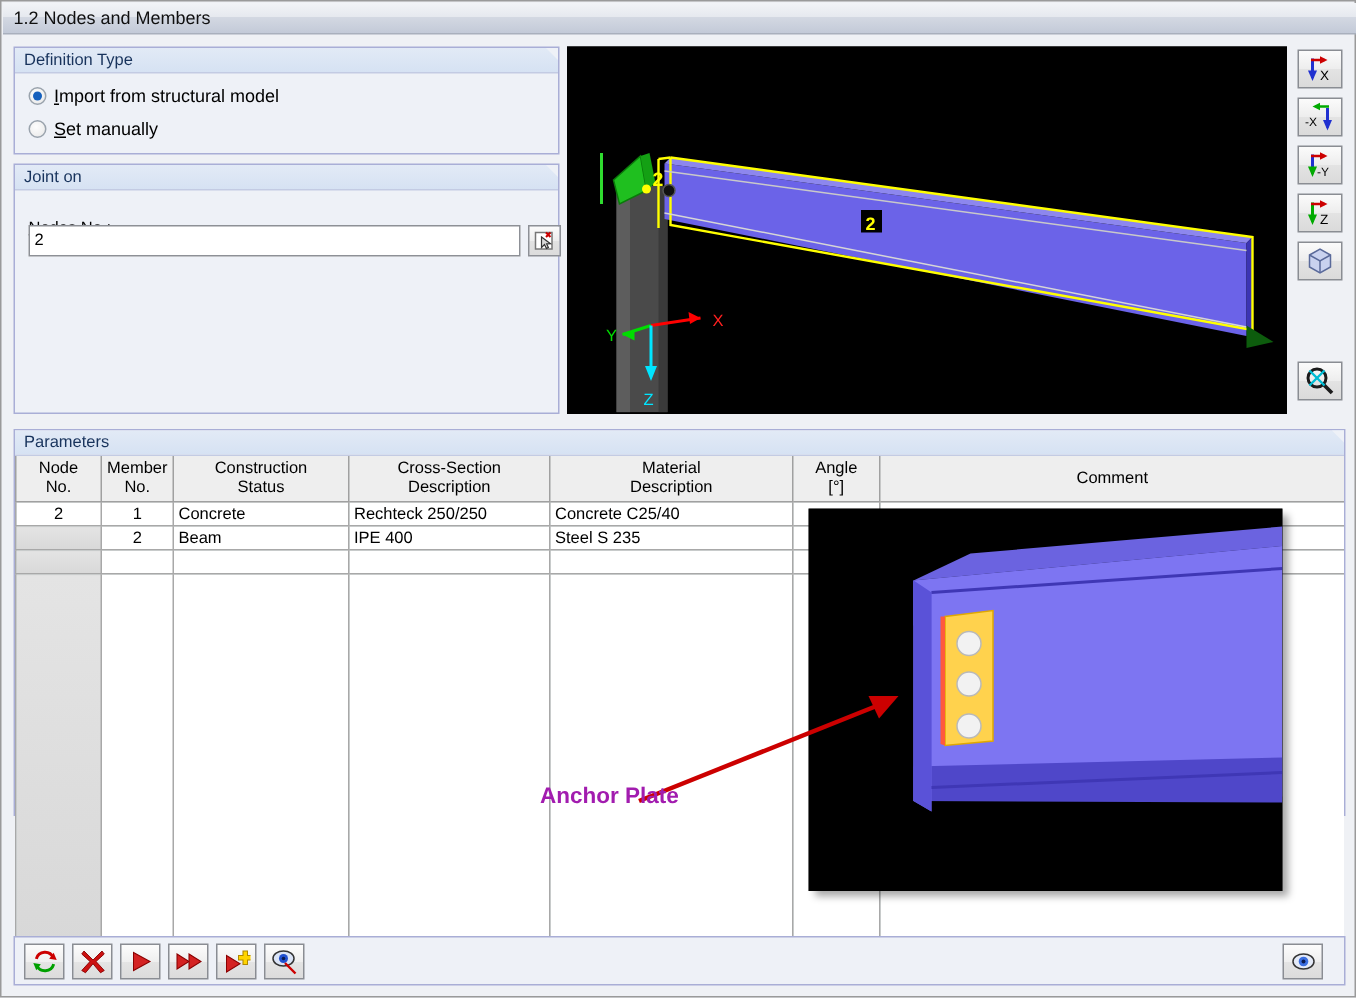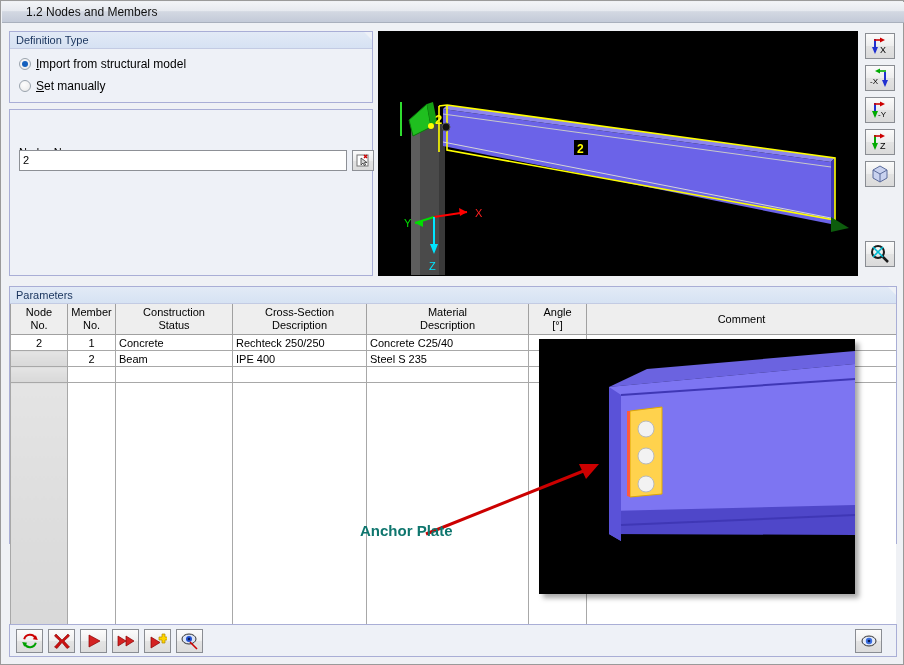--- a/index.html
+++ b/index.html
@@ -18,21 +18,21 @@
     box-sizing:border-box;
   }
   
   .titlebar{
     position:absolute;left:1px;top:1px;width:902px;height:21px;
     background:linear-gradient(to bottom,#f2f4f7 0%,#e6e9ef 45%,#d3d8e2 48%,#c3cad8 100%);
     border-bottom:1px solid #a9b0bd;
     box-sizing:border-box;
     font-size:12px;
     color:#101010;
-    padding-left:24px;
+    padding-left:7px;
     line-height:21px;
     white-space:nowrap;
   }
   
   .groupbox{
     position:absolute;
     background:#eef1f7;
     border:1px solid #a9aed6;
     box-sizing:border-box;
   }
@@ -155,21 +155,21 @@
   td.rowhdr.empty{background:linear-gradient(to bottom,#e4e4e4,#d8d8d8);}
 
   
   #anchorpic{
     position:absolute;left:538px;top:338px;width:316px;height:255px;
     background:#000;overflow:hidden;
     box-shadow:4px 4px 5px rgba(0,0,0,.35);
   }
   #anchorlabel{
     position:absolute;left:359px;top:521px;
-    color:#0f766e;font-weight:bold;font-size:15px;
+    color:#a21caf;font-weight:bold;font-size:15px;
     font-family:"Liberation Sans", sans-serif;
     white-space:nowrap;
   }
   #anchorarrow{position:absolute;left:420px;top:455px;width:200px;height:90px;}
 
   
   #bottombar{
     position:absolute;left:8px;top:623px;width:888px;height:33px;
     background:#eef1f7;border:1px solid #a9aed6;box-sizing:border-box;
   }
@@ -197,20 +197,21 @@
       <span class="rlabel"><span class="acc">I</span><span>mport from structural model</span></span>
     </div>
 
     <div class="radio-row" style="top:46px;">
       <span class="radio"></span>
       <span class="rlabel"><span class="acc">S</span><span>et manually</span></span>
     </div>
   </div>
 
   <div class="groupbox" id="gb-joint">
+    <div class="gb-header">Joint on</div>
 
     <div class="fieldlabel" style="left:9px;top:36px;text-align:center;"><span class="acc">N</span><span>odes No.:</span></div>
 
     <div class="textinput" style="left:9px;top:40px;width:328px;height:21px;">2</div>
 
     <div class="pickbtn" style="left:342px;top:40px;width:22px;height:21px;">
       <svg width="16" height="16" viewBox="0 0 16 16">
         <rect x="2" y="2" width="11" height="11" fill="#ffffff" stroke="#777" stroke-width="1"></rect>
         <path d="M6 5 L6 12 L8 10 L9.3 12.6 L10.6 12 L9.4 9.6 L12 9.5 Z" fill="#d8d8d8" stroke="#333" stroke-width=".8"></path>
         <path d="M9 2 L12 5 M12 2 L9 5" stroke="#cc0000" stroke-width="1.4"></path>

